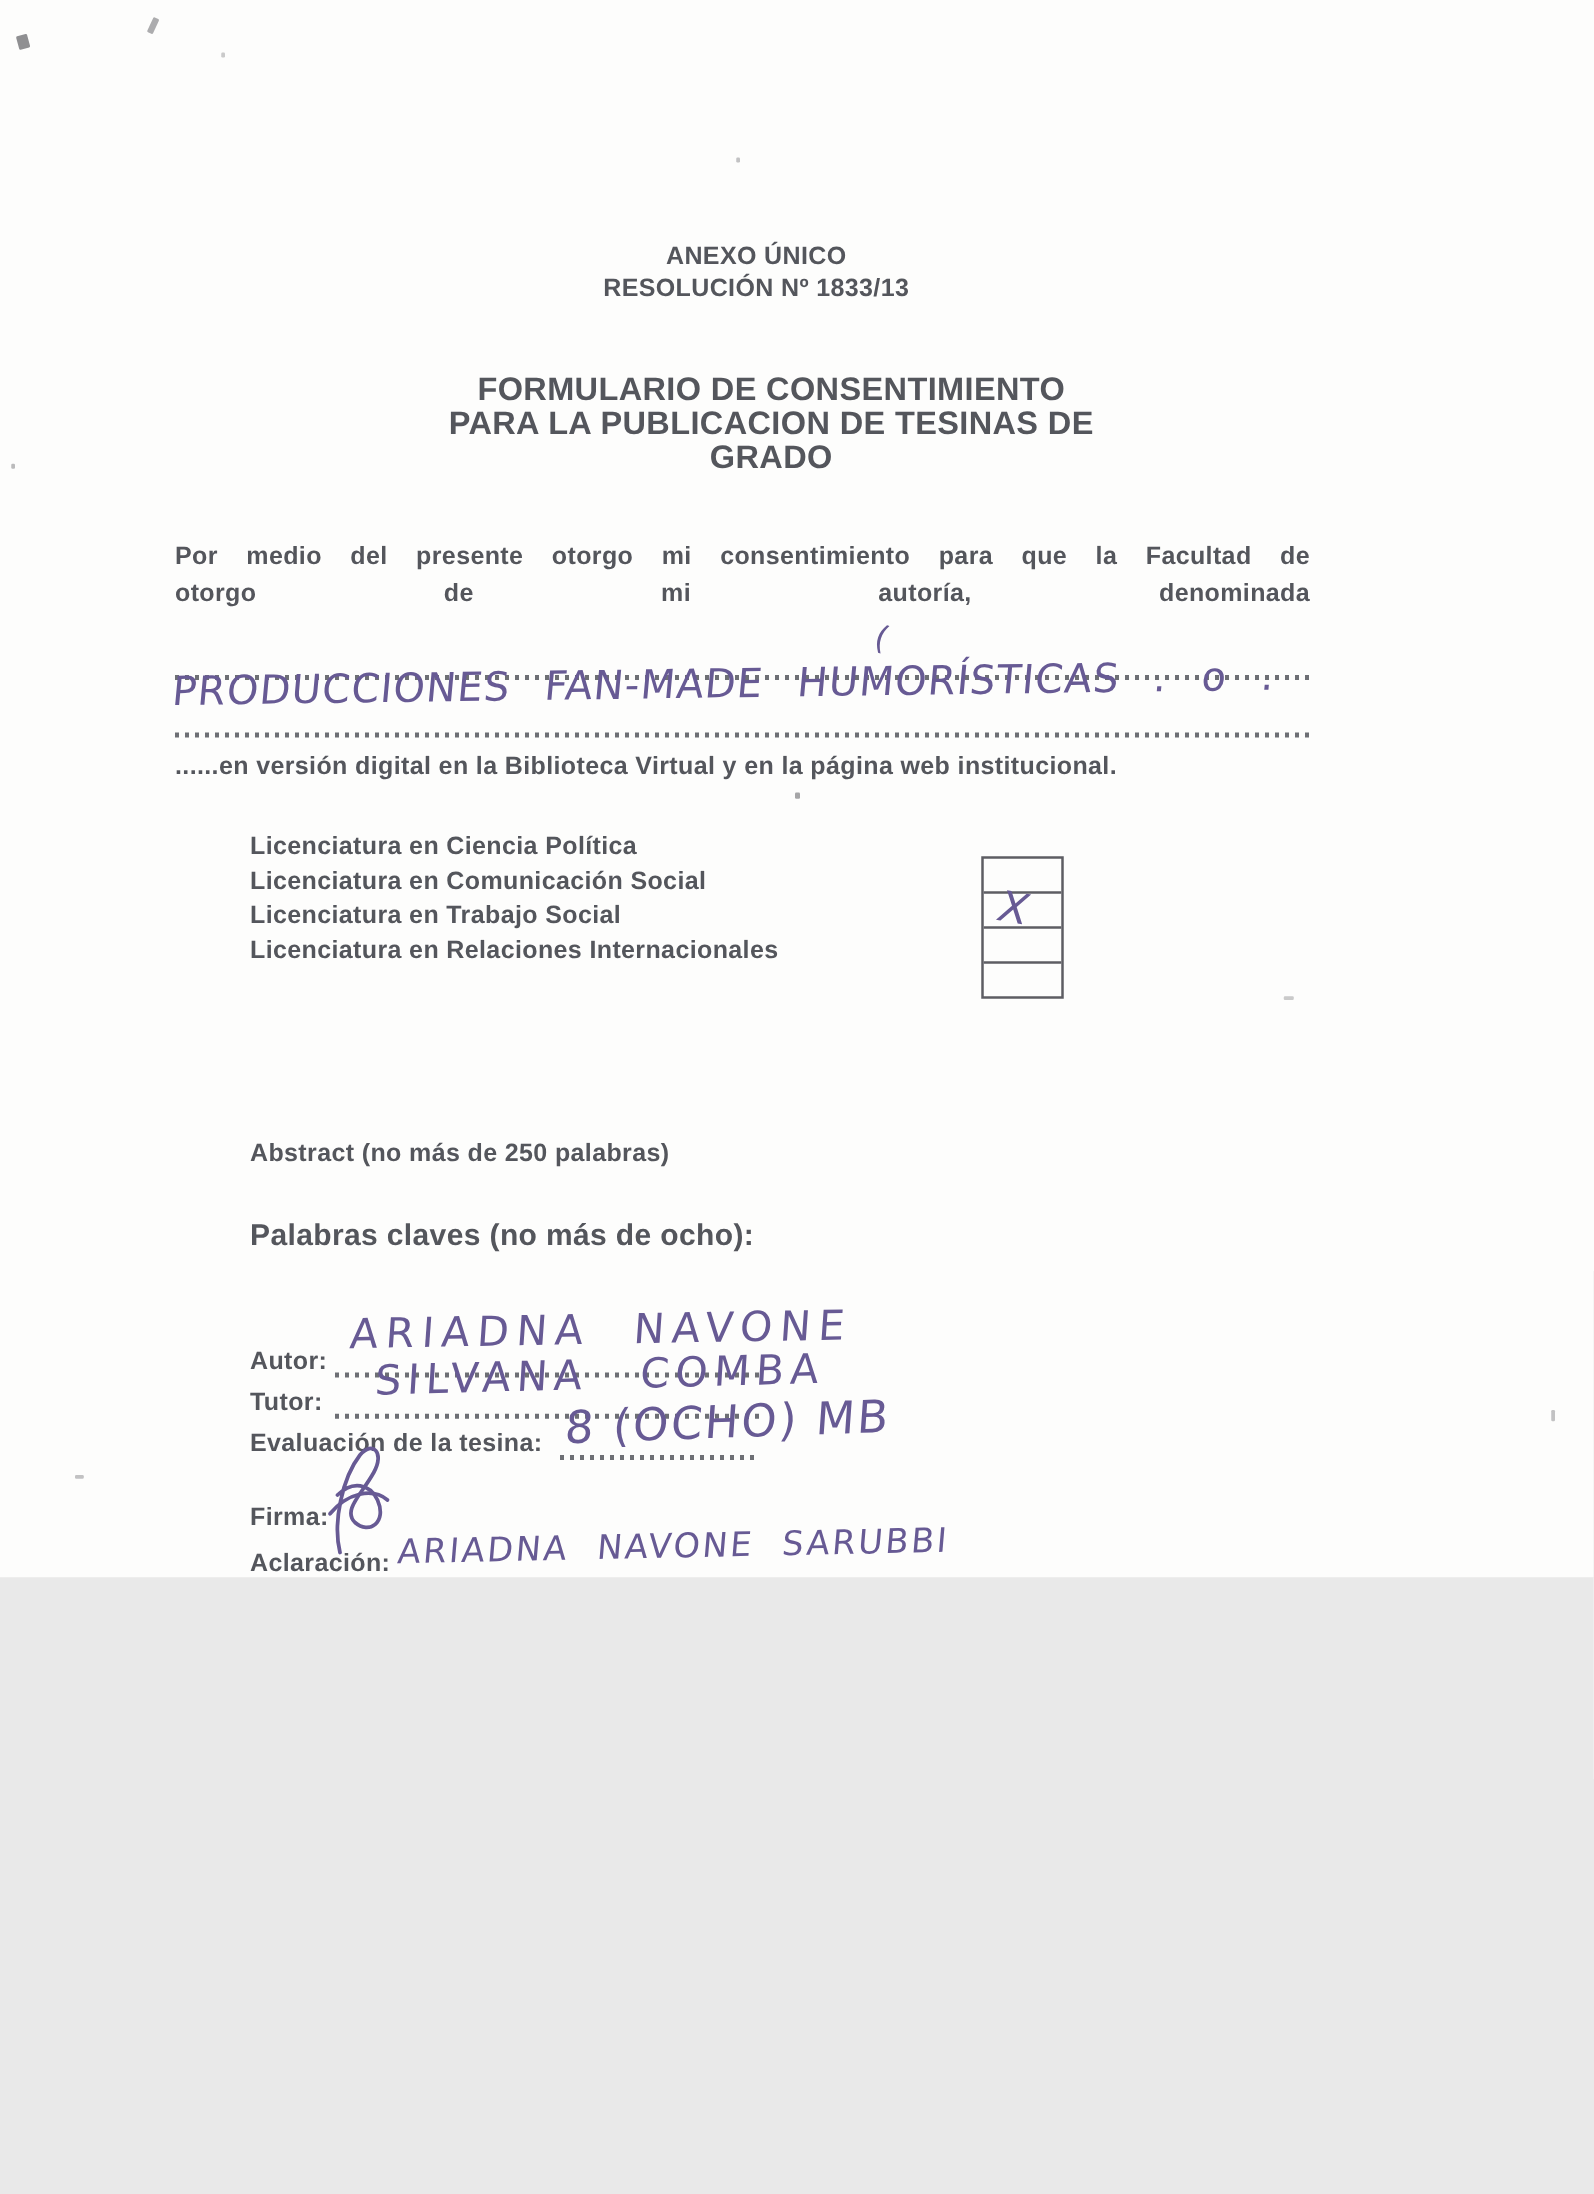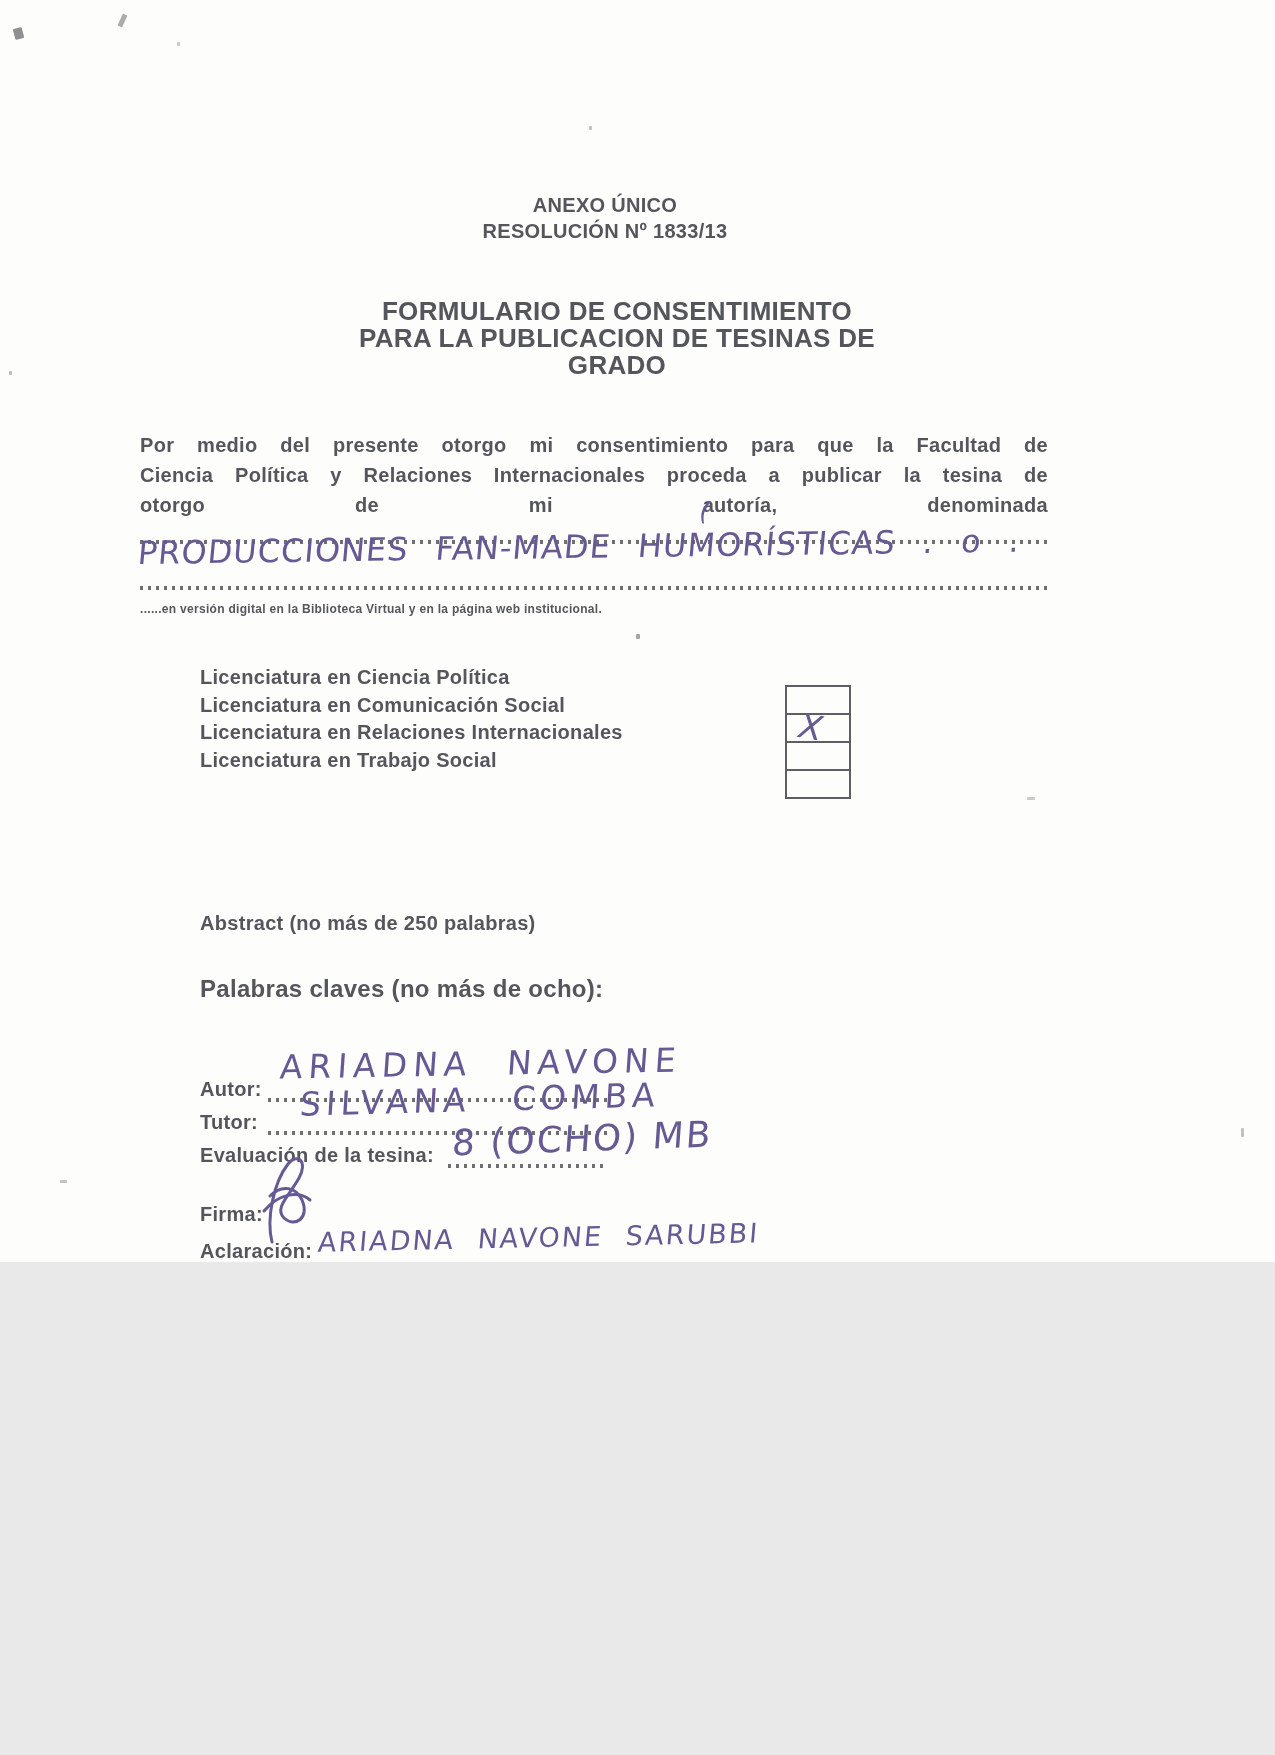--- a/index.html
+++ b/index.html
@@ -51,21 +51,21 @@
     letter-spacing:1px;
     word-spacing:16px;
     transform:rotate(-0.8deg) skewX(-6deg);
     transform-origin:left center;
   }
   .hand-paren{
     top:496px;left:700px;font-size:26px;
     transform:rotate(18deg);
   }
 
-  .pub-line{top:602px;left:140px;font-size:12px;}
+  .pub-line{top:602px;left:140px;font-size:20px;}
 
   .degrees{top:664px;left:200px;font-size:20px;line-height:27.7px;}
   .degree-item{white-space:nowrap;}
 
   .cbox-table{
     top:685px;left:785px;width:62px;
     border:2px solid #5d5d63;
   }
   .cbox-cell{
     height:26px;
@@ -120,37 +120,36 @@
     <div>RESOLUCIÓN Nº 1833/13</div>
   </div>
 
   <div class="abs title-block centered print">
     <div>FORMULARIO DE CONSENTIMIENTO</div>
     <div>PARA LA PUBLICACION DE TESINAS DE GRADO</div>
   </div>
 
   <div class="abs consent-par print">
     <div class="jline">Por medio del presente otorgo mi consentimiento para que la Facultad de</div>
-    <div class="jline">Ciencia Política y Relaciones Internacionales proceda a publicar la tesina de</div>
     <div class="jline">otorgo de mi autoría, denominada</div>
   </div>
 
   <div class="abs hand hand-paren">(</div>
 
   <div class="abs dotted dotted-1"></div>
   <div class="abs hand hand-title">PRODUCCIONES FAN-MADE HUMORÍSTICAS . o .</div>
   <div class="abs dotted dotted-2"></div>
 
   <div class="abs pub-line print">......en versión digital en la Biblioteca Virtual y en la página web institucional.</div>
 
   <div class="abs degrees print">
     <div class="degree-item">Licenciatura en Ciencia Política</div>
     <div class="degree-item">Licenciatura en Comunicación Social</div>
+    <div class="degree-item">Licenciatura en Trabajo Social</div>
     <div class="degree-item">Licenciatura en Relaciones Internacionales</div>
-    <div class="degree-item">Licenciatura en Trabajo Social</div>
   </div>
 
   <div class="abs cbox-table">
     <div class="cbox-cell"></div>
     <div class="cbox-cell">
       <span class="hand cbox-x">X</span>
     </div>
     <div class="cbox-cell"></div>
     <div class="cbox-cell"></div>
   </div>

